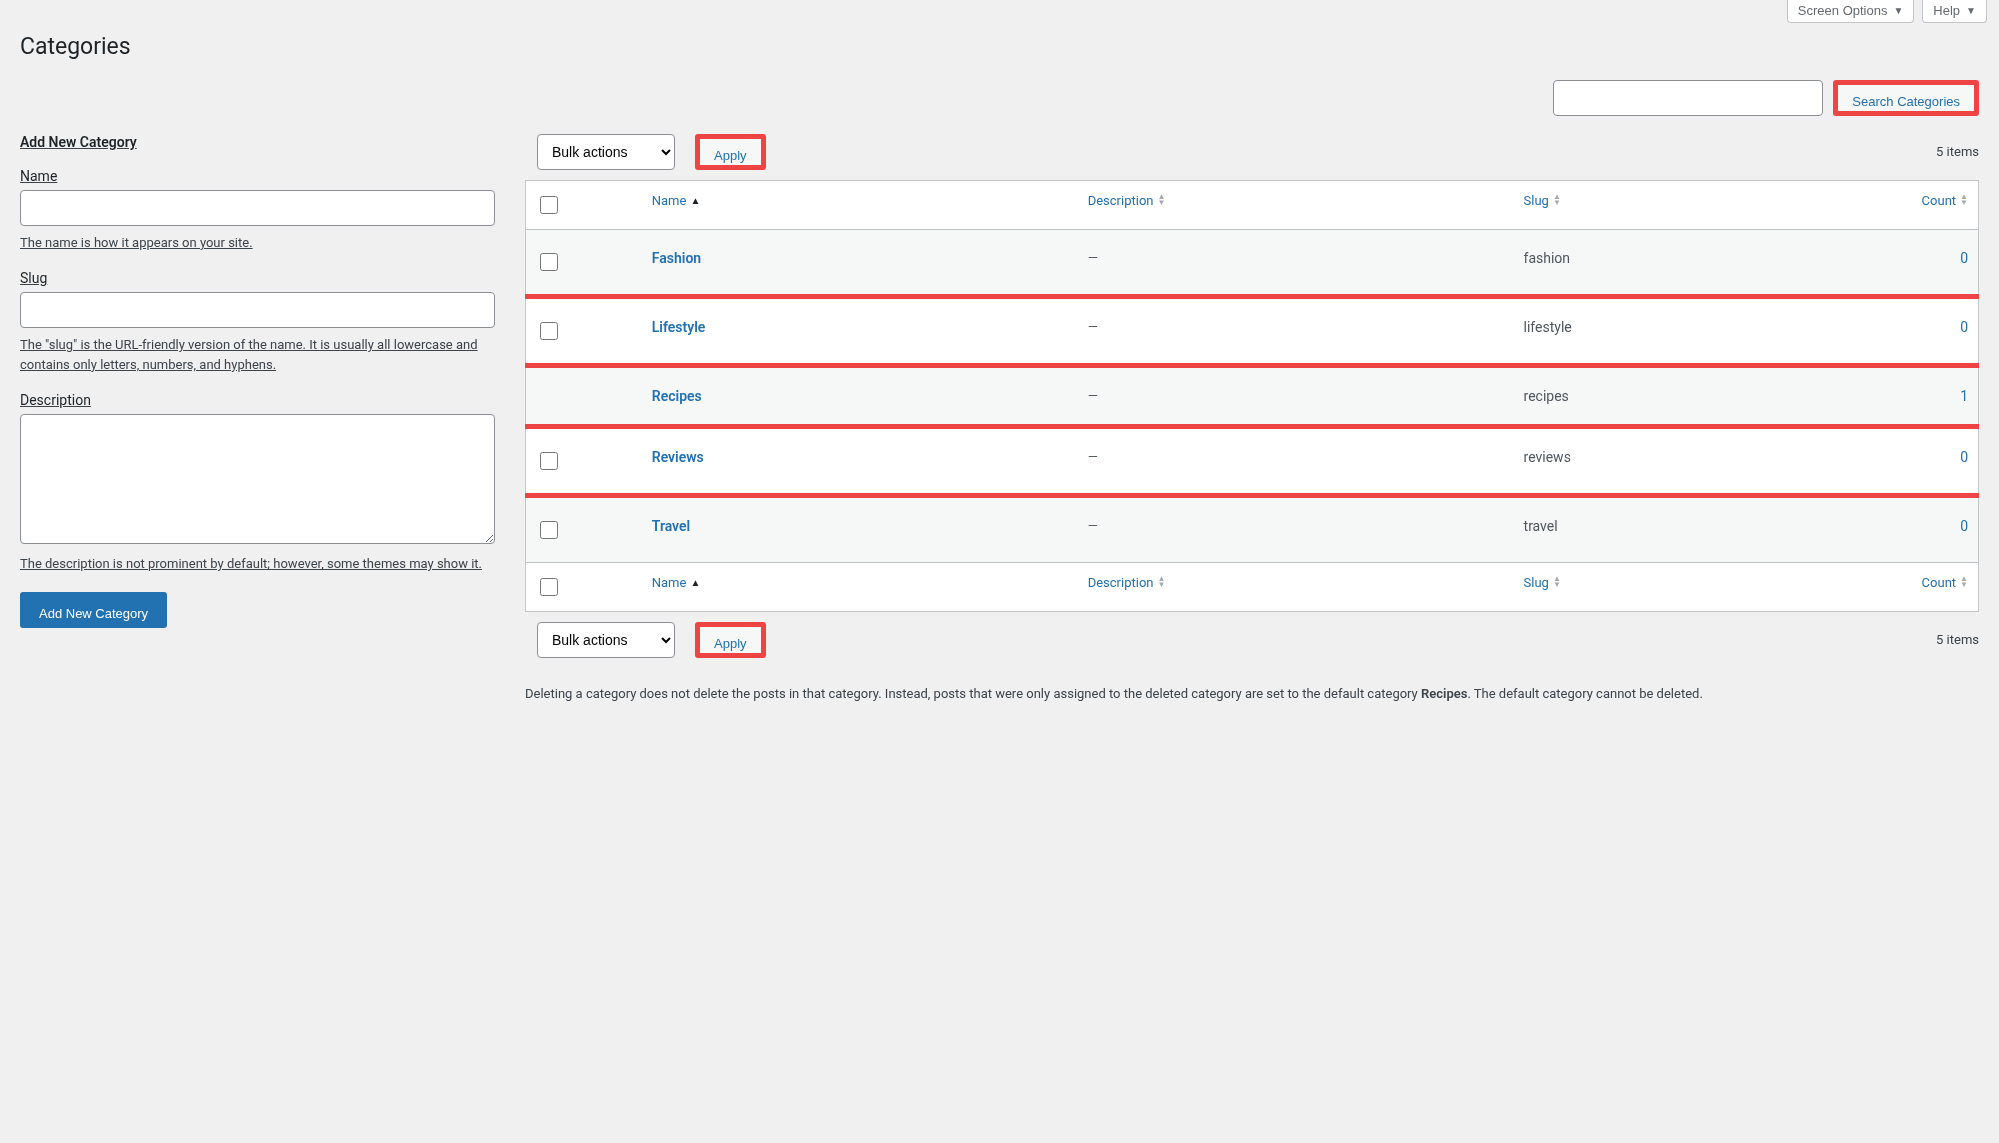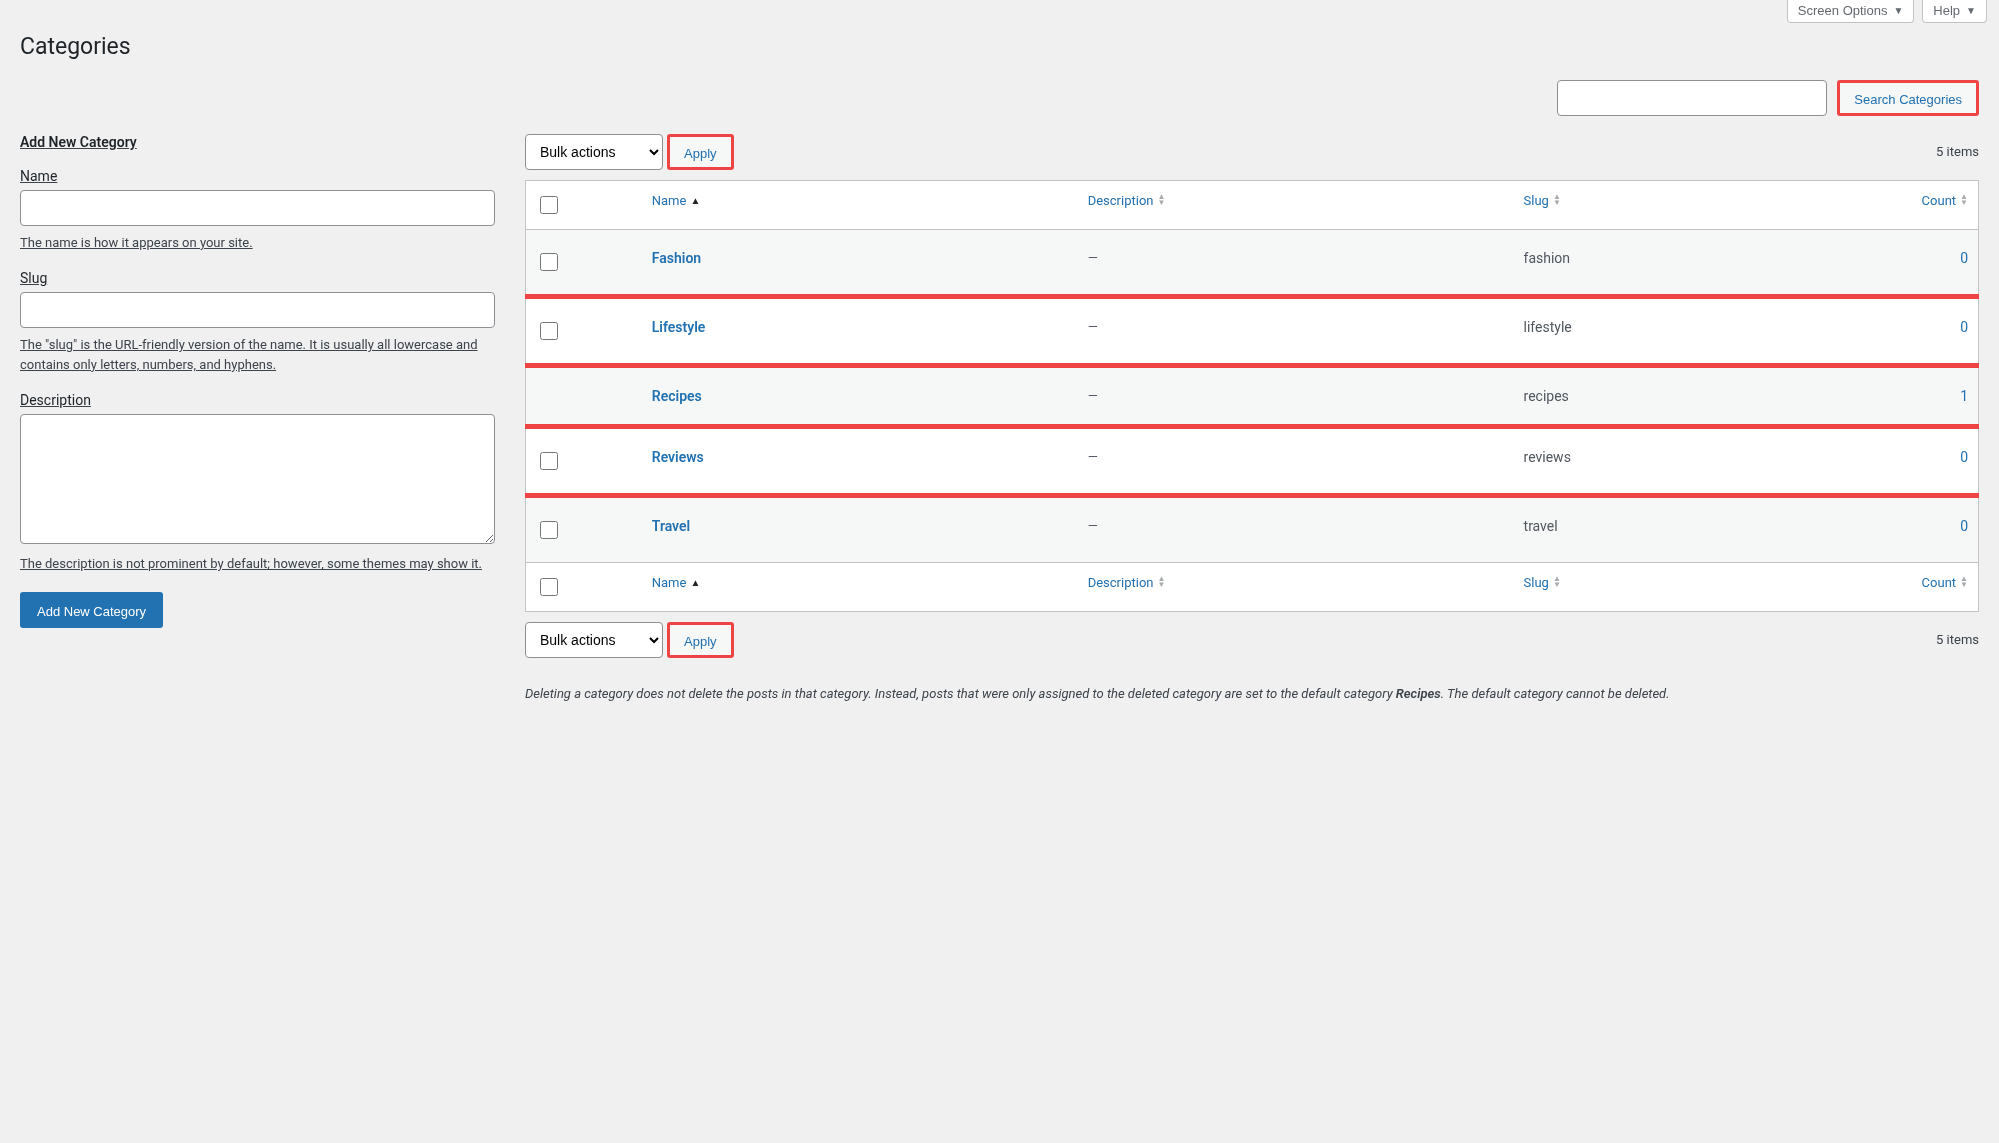--- a/index.html
+++ b/index.html
@@ -53,21 +53,21 @@
   height: 36px;
   padding: 4px 8px;
   border: 1px solid #8c8f94;
   border-radius: 4px;
   font-size: 14px;
   background: #fff;
 }
 .btn {
   display: inline-block;
   background: #f6f7f7;
-  border: 3px solid #ef4444;
+  border: 5px solid #ef4444;
   color: #2271b1;
   padding: 0 14px;
   height: 36px;
   line-height: 34px;
   border-radius: 3px;
   font-size: 13px;
   cursor: pointer;
   white-space: nowrap;
 }
 .btn-primary {
@@ -106,21 +106,21 @@
 .form-field select { width: auto; height: 36px; padding-right: 30px; }
 .form-field textarea { height: 130px; resize: both; }
 .field-desc { font-size: 13px; color: #3c434a; margin-top: 7px; line-height: 1.5; }
 .tablenav {
   display: flex;
   justify-content: space-between;
   align-items: center;
   margin-bottom: 10px;
 }
 .tablenav-bottom { margin-top: 10px; margin-bottom: 0; }
-.tablenav-left { display: flex; gap: 4px; align-items: center; }
+.tablenav-left { display: flex; gap: 20px; align-items: center; margin-left: 12px; }
 .bulk-select {
   height: 36px;
   border: 1px solid #8c8f94;
   border-radius: 4px;
   background: #fff;
   font-size: 14px;
   padding: 0 30px 0 10px;
 }
 .item-count { font-size: 13px; color: #3c434a; }
 table.wp-list-table {
@@ -152,21 +152,21 @@
 .wp-list-table tbody tr:first-child { border-top: 0; }
 .wp-list-table tbody tr:nth-child(odd) { background: #f6f7f7; }
 .wp-list-table tbody td { padding: 20px 10px; margin-top: 40px; }
 .wp-list-table tbody td.col-cb { padding-top: 20px; }
 .row-title { color: #2271b1; font-weight: 600; font-size: 14px; text-decoration: none; }
 .row-count { color: #2271b1; text-decoration: none; font-size: 14px; }
 td.col-count { text-align: right; padding-right: 14px; }
 td.col-desc { color: #50575e; }
 td.col-slug { color: #50575e; font-size: 14px; }
 .notes { margin-top: 26px; font-size: 13px; color: #3c434a; line-height: 1.6; }
-.notes p { margin: 0 0 10px 0; font-style: italic; }
+.notes p { margin: 0 0 10px 0; }
 .notes strong { font-weight: 600; }
 .notes a { color: #2271b1; text-decoration: underline; }
 input[type="checkbox"] {
   width: 18px;
   height: 18px;
   border: 1px solid #8c8f94;
   border-radius: 3px;
   cursor: pointer;
 }
 </style>

